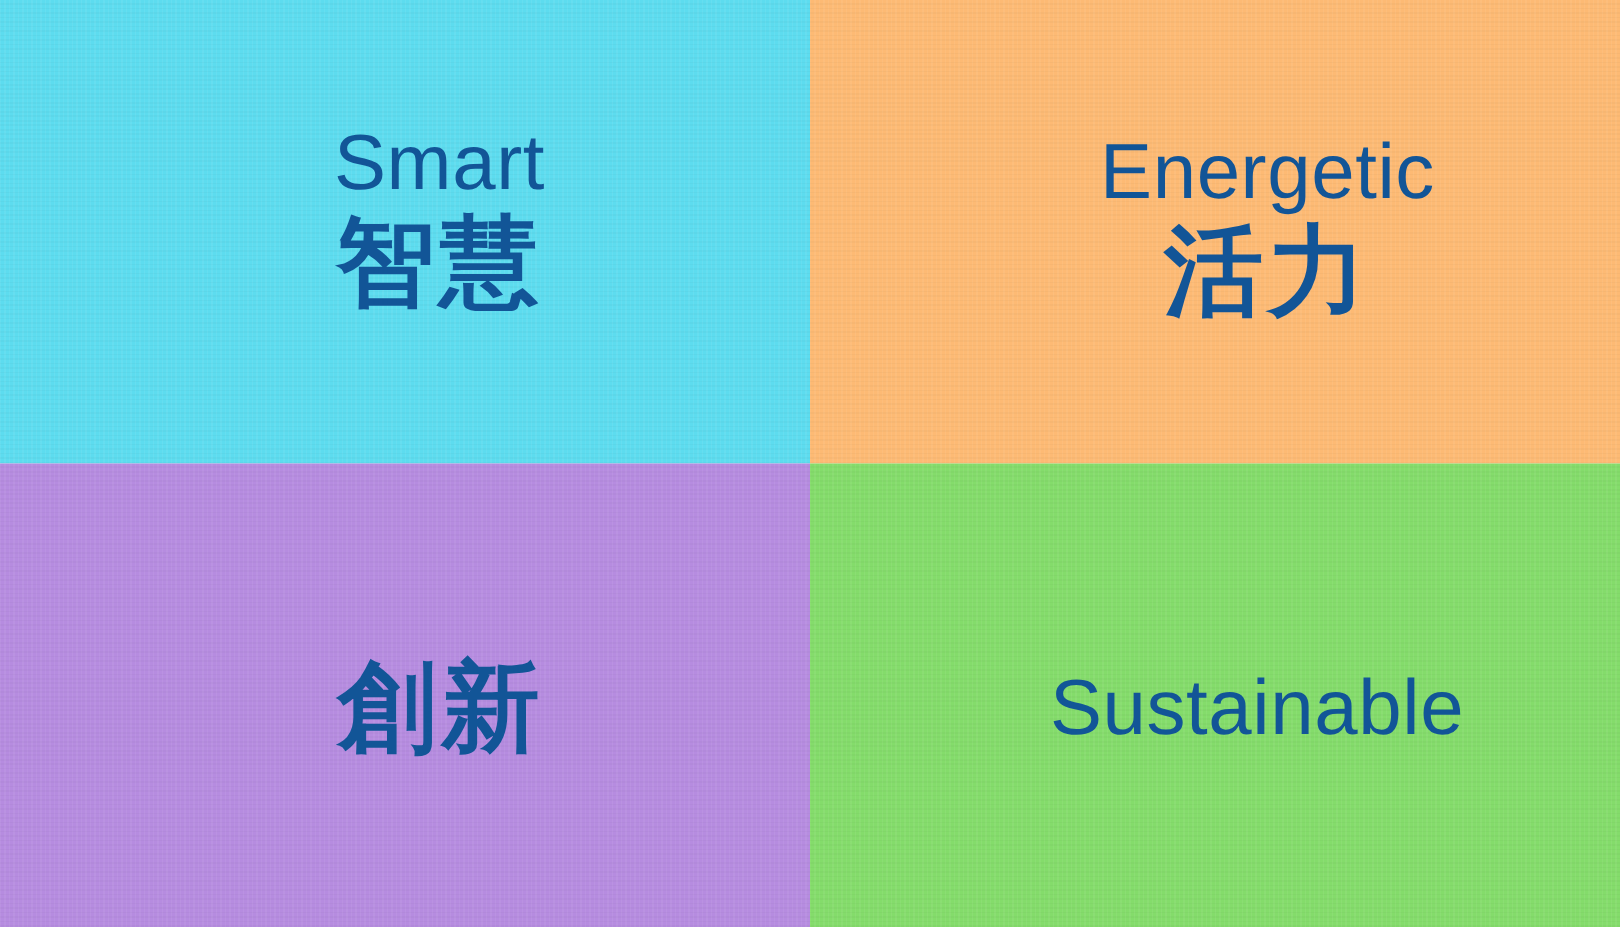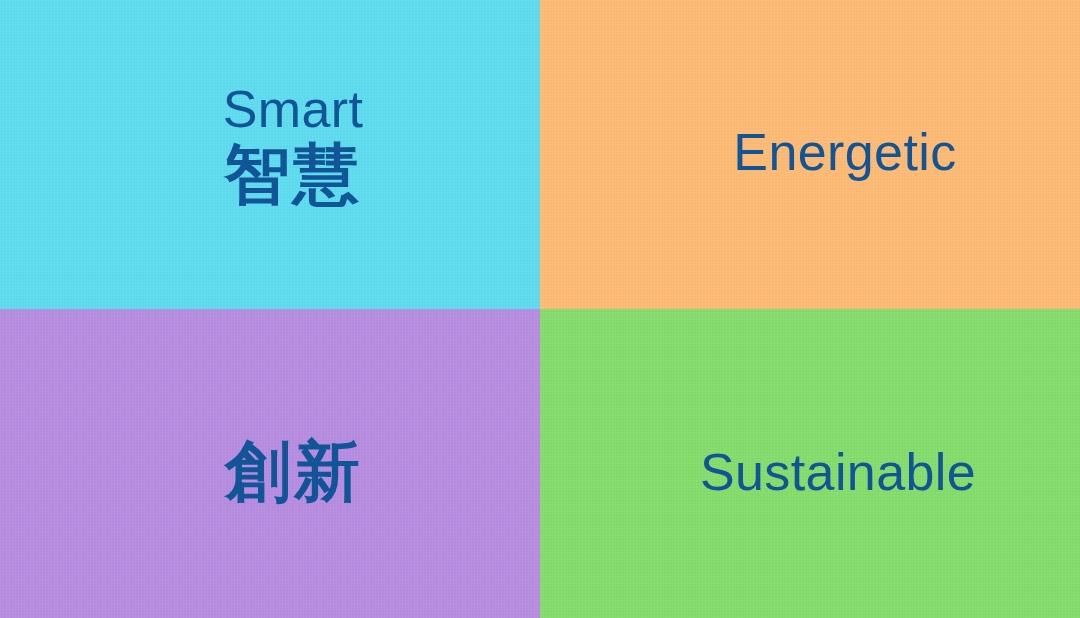--- a/index.html
+++ b/index.html
@@ -81,20 +81,21 @@
   <div class="quad textured q-tl" style="background-color: rgb(93, 220, 239); color: rgb(18, 85, 151);">
     <div class="textblock">
       <div class="en">Smart</div>
       <div class="zh">智慧</div>
     </div>
   </div>
 
   <div class="quad textured q-tr" style="background-color: #fdba74; color: rgb(18, 85, 151);">
     <div class="textblock">
       <div class="en">Energetic</div>
+      <div class="zh">活力</div>
     </div>
   </div>
 
   <div class="quad textured q-bl" style="background-color: rgb(182, 140, 224); color: rgb(18, 85, 151);">
     <div class="textblock">
       <div class="zh">創新</div>
     </div>
   </div>
 
   <div class="quad textured q-br" style="background-color: rgb(132, 220, 107); color: rgb(18, 85, 151);">

